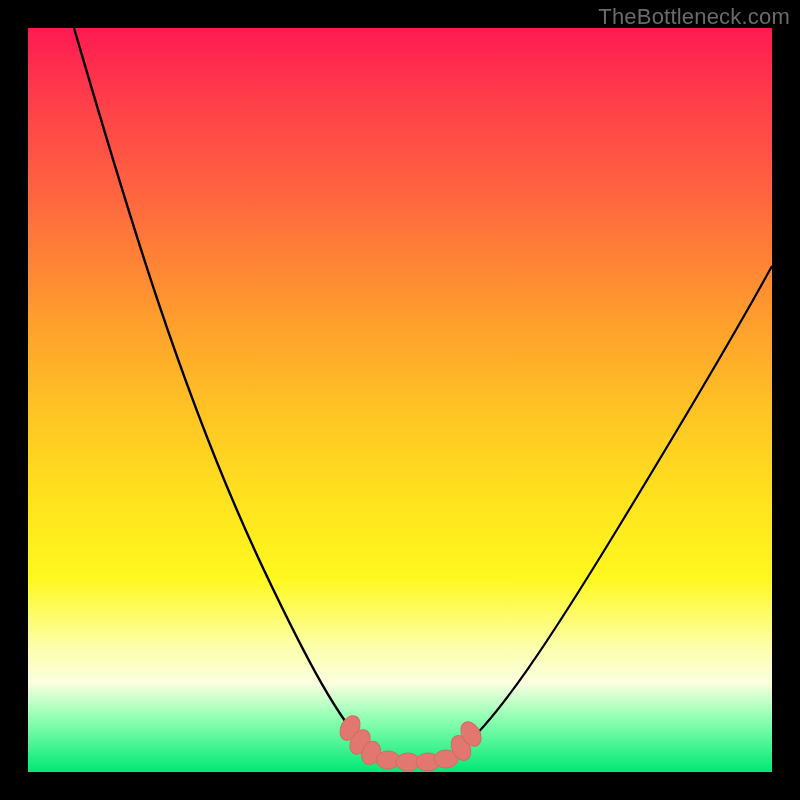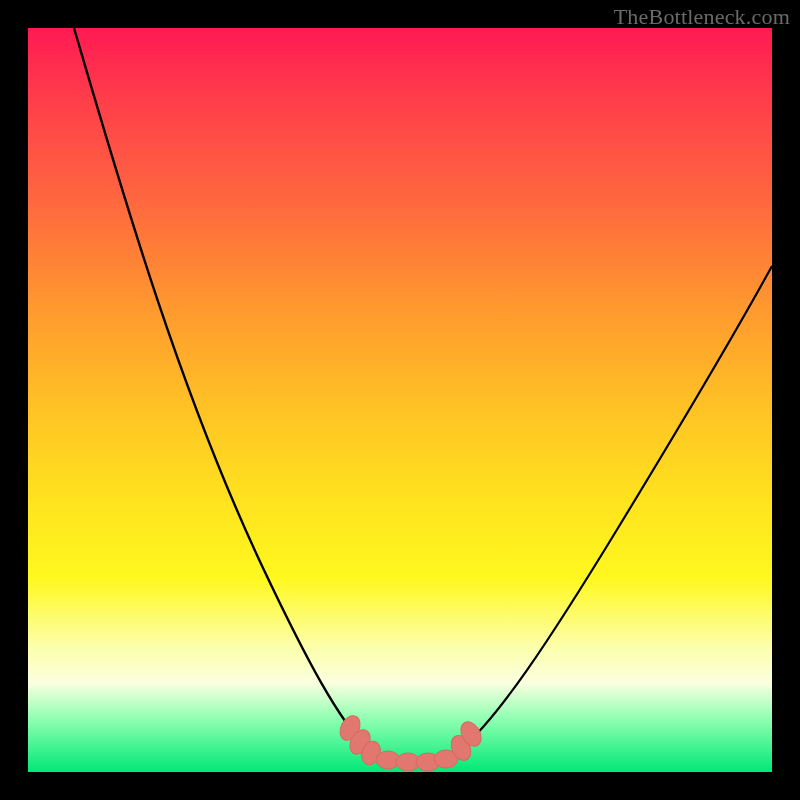--- a/index.html
+++ b/index.html
@@ -11,21 +11,20 @@
     overflow: hidden;
     font-family: Arial, Helvetica, sans-serif;
   }
   .frame {
     position: absolute;
     left: 0;
     top: 0;
     width: 800px;
     height: 800px;
     background: #000;
-    font-family: Liberation Serif, serif;
   }
   .plot {
     position: absolute;
     left: 28px;
     top: 28px;
     width: 744px;
     height: 744px;
     
     background: linear-gradient(
       to bottom,

